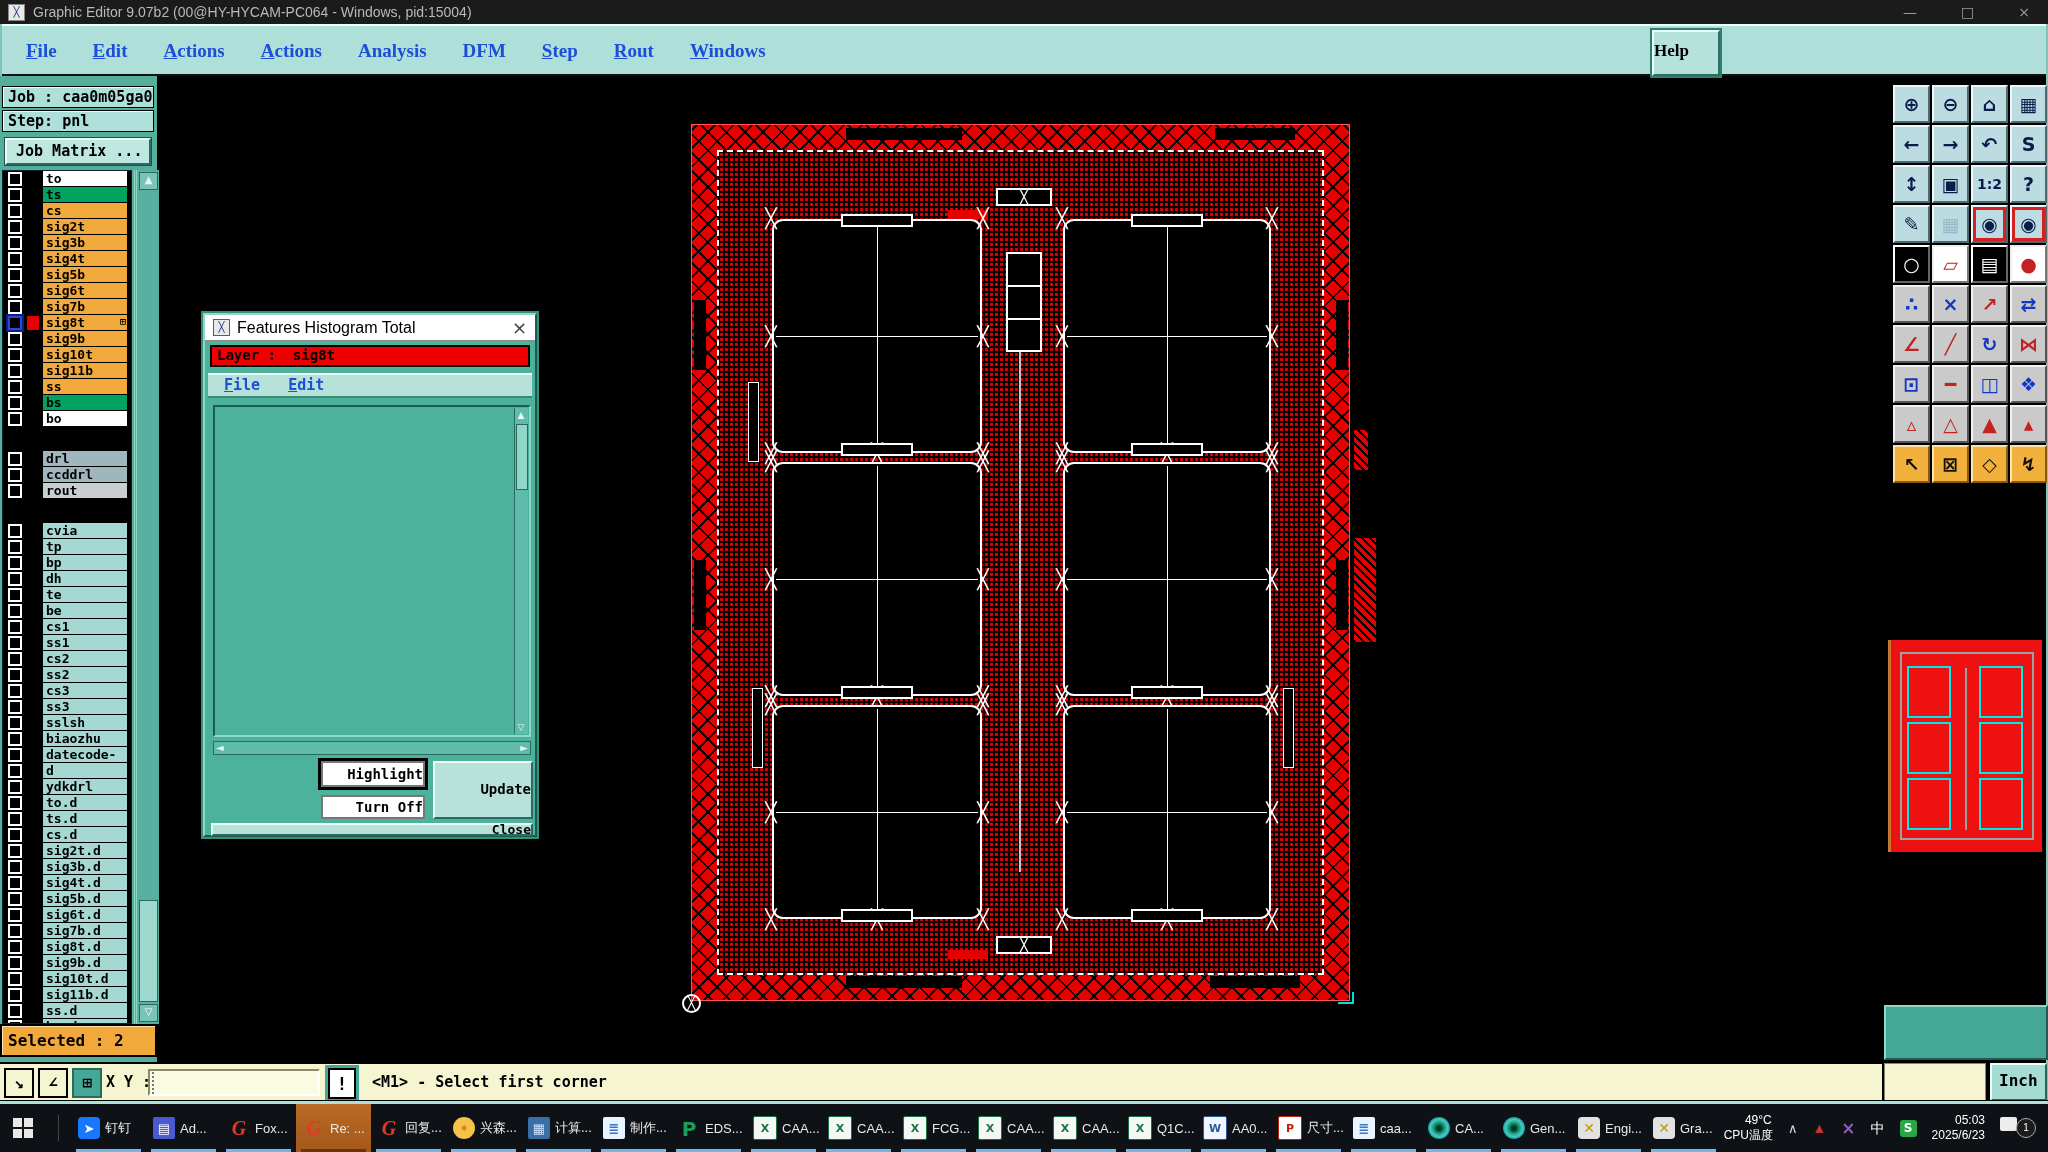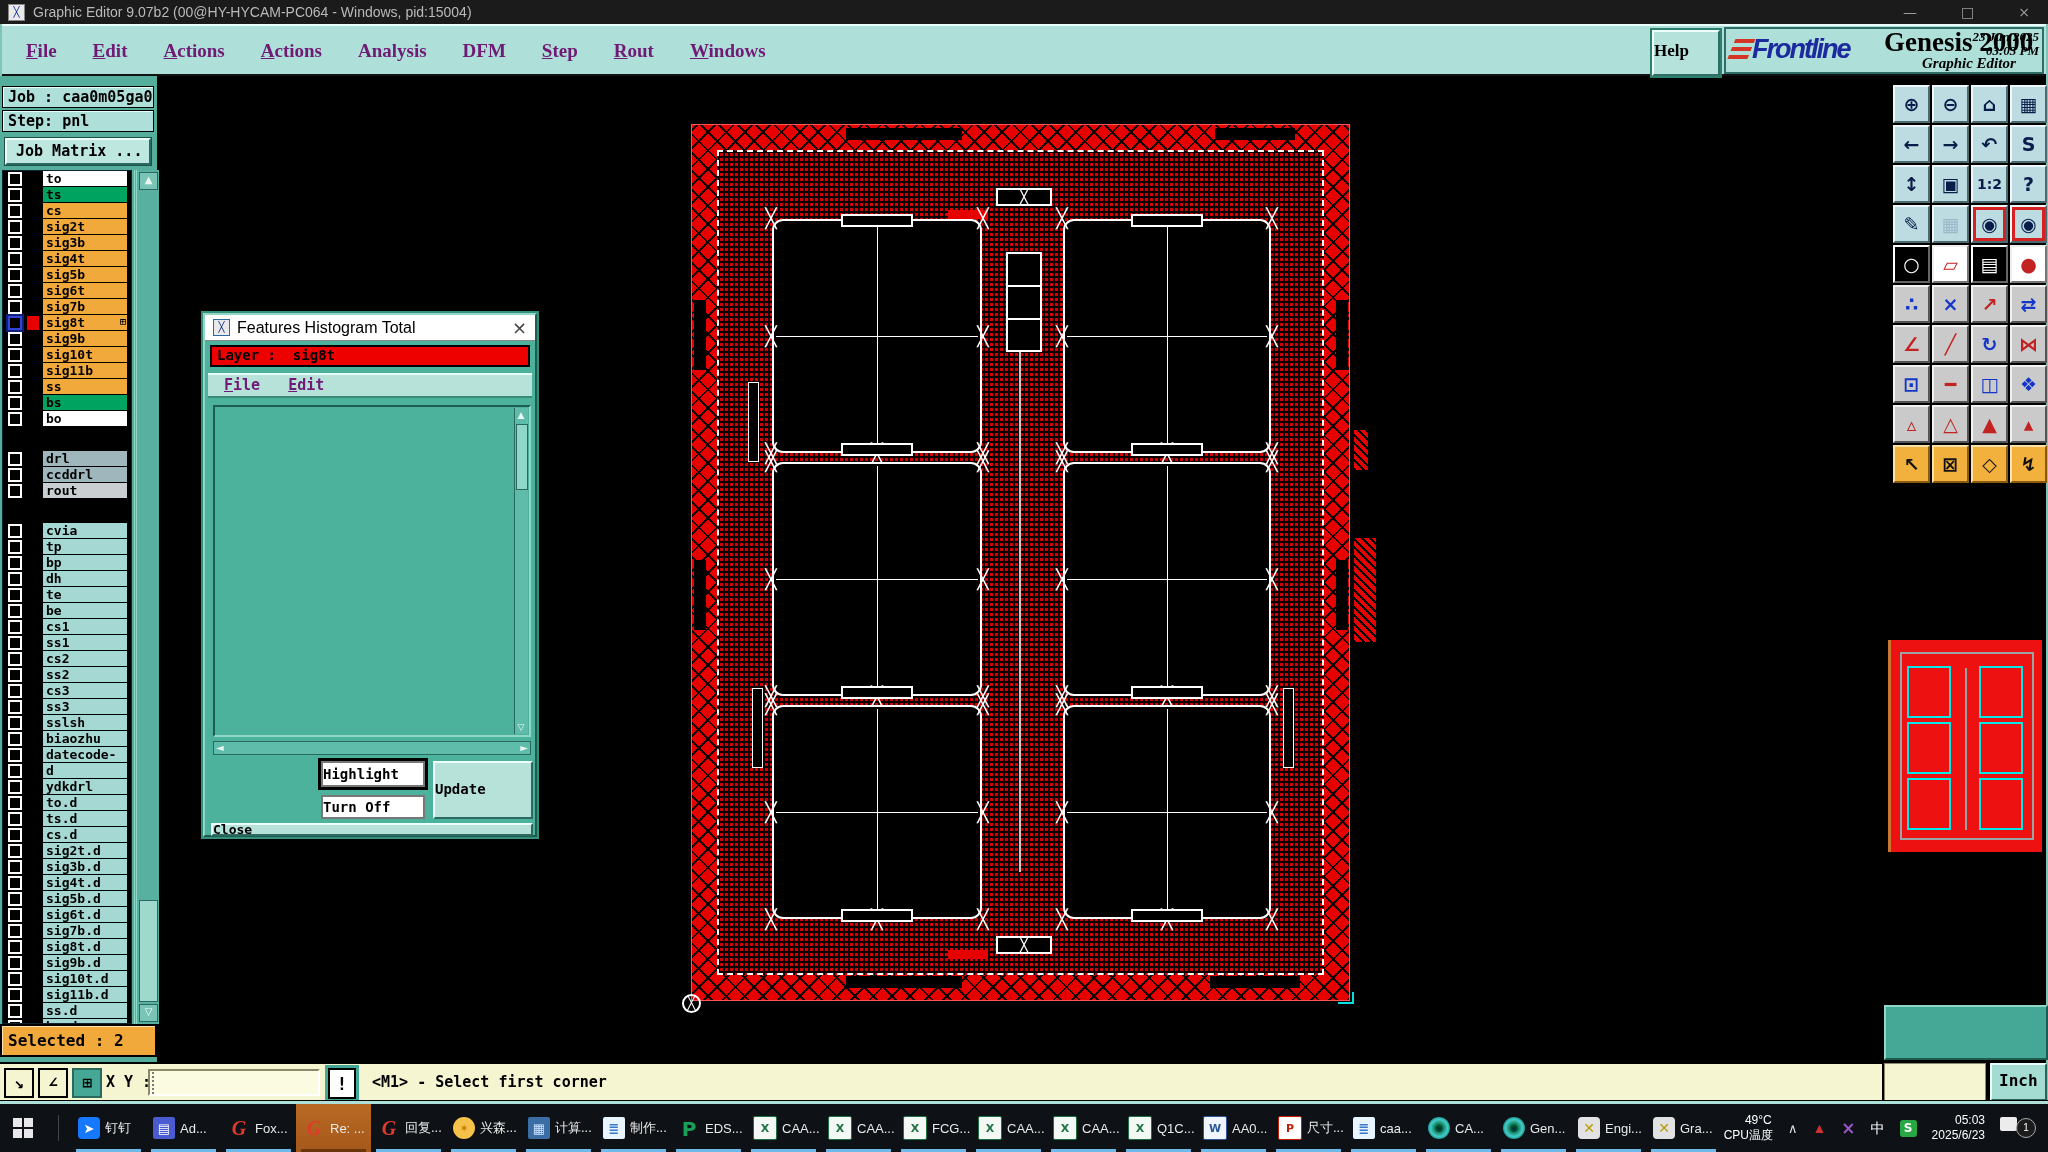--- a/index.html
+++ b/index.html
@@ -10,21 +10,21 @@
   .titlebar{position:absolute;left:0;top:0;width:2048px;height:24px;background:#1b1b1b;
     display:flex;align-items:center;gap:8px;padding-left:8px;box-sizing:border-box}
   .app-icon{width:15px;height:15px;background:#e9e9e9;border:1px solid #888;color:#13308c;
     font:bold 10px/13px "DejaVu Sans",sans-serif;text-align:center}
   .title-text{color:#b9b9b9;font:14px "Liberation Sans",sans-serif}
   .win-controls{position:absolute;right:18px;top:0;height:24px;display:flex;gap:44px;align-items:center;color:#9c9c9c;font:14px "DejaVu Sans",sans-serif}
   
   .menubar{position:absolute;left:0;top:24px;width:2048px;height:52px;background:#aedfd8;
     border-top:2px solid #e9fffa;border-bottom:2px solid #111;box-sizing:border-box}
   .menus{position:absolute;left:26px;top:14px;display:flex;gap:36px}
-  .menu-item{font:bold 19px "Liberation Serif",serif;color:#701a75}
+  .menu-item{font:bold 19px "Liberation Serif",serif;color:#1d4ed8}
   .ul{display:inline-block}
   .ul::first-letter{text-decoration:underline}
   .help-btn{position:absolute;left:1652px;top:4px;width:64px;height:42px;background:#b5e2db;
     border:2px solid;border-color:#ecfff9 #2e6e64 #2e6e64 #ecfff9;outline:2px solid #2f7f71;
     font:bold 17px/38px "Liberation Serif",serif;text-align:left}
   .brand{position:absolute;left:1724px;top:1px;width:320px;height:47px;background:#aedfd8;
     border:2px solid #2e6e64;box-sizing:border-box}
   .fl-pre{position:absolute;left:5px;top:10px;width:20px;height:22px;transform:skewX(-22deg);
     background:repeating-linear-gradient(180deg,#d43525 0 4px,transparent 4px 8px)}
   .fl-text{position:absolute;left:26px;top:4px;font:italic 900 27px/32px "Liberation Sans",sans-serif;color:#1b2a9e;letter-spacing:-2px}
@@ -101,21 +101,21 @@
     font:bold 12.5px/14.3px "DejaVu Sans Mono",monospace;color:#000;white-space:pre}
   .hrow{display:flex}
   .hpol{width:58px;flex:none}.hsym{width:128px;flex:none}.hcount{flex:none}
   .dlg-vscroll{position:absolute;right:1px;top:1px;bottom:1px;width:13px;background:#5fbcaa;border-left:1px solid #2a6a5e}
   .dvs-up,.dvs-dn{position:absolute;left:0;width:12px;height:14px;color:#eaf8f4;font:9px/14px "DejaVu Sans",sans-serif;text-align:center}
   .dvs-up{top:0}.dvs-dn{bottom:0}
   .dvs-thumb{position:absolute;left:1px;top:16px;width:10px;height:64px;background:#8fd8c8;border:1px solid #2a6a5e}
   .dlg-hscroll{position:absolute;left:8px;top:426px;width:318px;height:14px;background:#5fbcaa;border:1px solid #2a6a5e;
     color:#eaf8f4;font:10px/12px "DejaVu Sans",sans-serif;box-sizing:border-box}
   .dh-l{position:absolute;left:2px}.dh-r{position:absolute;right:2px}
-  .dlg-btn{position:absolute;font:bold 14px "DejaVu Sans Mono",monospace;text-align:left;box-sizing:border-box}
+  .dlg-btn{position:absolute;font:bold 14px "DejaVu Sans Mono",monospace;text-align:right;box-sizing:border-box}
   .btn-highlight{left:116px;top:446px;width:104px;height:26px;background:#fff;border:2px solid #777;outline:3px solid #000;line-height:22px}
   .btn-turnoff{left:116px;top:480px;width:104px;height:24px;background:#fff;border:2px solid #777;line-height:20px}
   .btn-update{left:228px;top:446px;width:100px;height:58px;background:#b7e2da;border:2px solid;border-color:#ecfff9 #2a6a60 #2a6a60 #ecfff9;line-height:52px}
   .btn-close{left:6px;top:508px;width:322px;height:13px;background:#b7e2da;border:2px solid;border-color:#ecfff9 #2a6a60 #2a6a60 #ecfff9;line-height:9px;font-size:13px}
   
   .toolbar{position:absolute;left:1892px;top:84px;width:156px;display:grid;grid-template-columns:repeat(4,39px);grid-auto-rows:40px}
   .tb{margin:1px;display:grid;place-items:center;font:bold 19px "DejaVu Sans",sans-serif;border:2px solid;box-sizing:border-box;padding:0}
   .tb-blue{background:#bcdce2;border-color:#eef8fa #4a6a70 #4a6a70 #eef8fa;color:#0a1c4a}
   .tb-gray{background:#cacaca;border-color:#f2f2f2 #555 #555 #f2f2f2;color:#1436c8}
   .tb-orange{background:#f2b13d;border-color:#ffe2a8 #8a5a10 #8a5a10 #ffe2a8;color:#111}
@@ -220,29 +220,20 @@
 
       <span class="menu-item">DFM</span>
 
       <span class="menu-item ul">Step</span>
 
       <span class="menu-item ul">Rout</span>
 
       <span class="menu-item ul">Windows</span>
     </div>
   <div class="help-btn">Help</div>
-  <div class="brand">
-    <span class="fl-pre"></span>
-    <span class="fl-text">Frontline</span>
-    <span class="brand-product">Genesis 2000</span>
-    <span class="brand-sub">Graphic Editor</span>
-    <span class="brand-dt">
-      <span>23 Jun 2025</span><br><span>03:03 PM</span>
-    </span>
-  </div>
 </div>
 
 <div class="appframe" style="left:0"></div>
 <div class="appframe" style="left:2046px"></div>
 
 <div id="canvas-layer">
   <div class="panel"></div>
   <div class="field"></div>
 
   <div class="rslot" style="left:846px;top:128px;width:116px;height:12px"></div>

